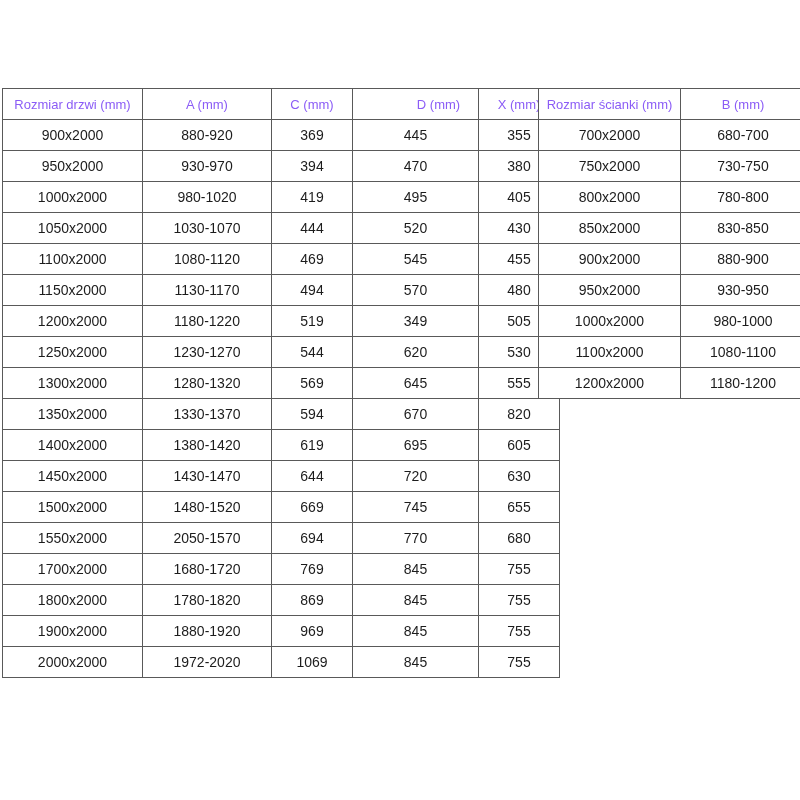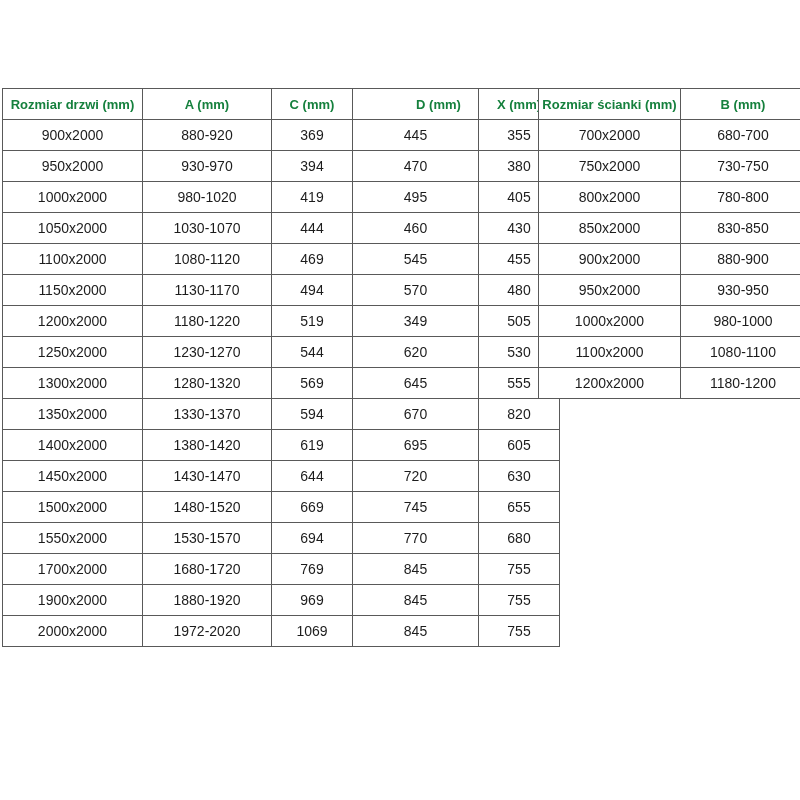--- a/index.html
+++ b/index.html
@@ -27,22 +27,22 @@
     border: 1px solid #595959;
     text-align: center;
     vertical-align: middle;
     height: 30px;
     padding: 0 2px;
     overflow: hidden;
     white-space: nowrap;
   }
   table.spec-table th {
     font-size: 13px;
-    font-weight: bold;
-    color: #15803d;
+    font-weight: normal;
+    color: #8b5cf6;
   }
   table.spec-table td {
     font-size: 14px;
     font-weight: normal;
     color: #1c1c1c;
   }
   table.door {
     left: 2px;
     width: 486px;
   }
@@ -91,21 +91,21 @@
           <td>1000x2000</td>
           <td>980-1020</td>
           <td>419</td>
           <td>495</td>
           <td>405</td>
         </tr>
         <tr>
           <td>1050x2000</td>
           <td>1030-1070</td>
           <td>444</td>
-          <td>460</td>
+          <td>520</td>
           <td>430</td>
         </tr>
         <tr>
           <td>1100x2000</td>
           <td>1080-1120</td>
           <td>469</td>
           <td>545</td>
           <td>455</td>
         </tr>
         <tr>
@@ -159,29 +159,36 @@
         </tr>
         <tr>
           <td>1500x2000</td>
           <td>1480-1520</td>
           <td>669</td>
           <td>745</td>
           <td>655</td>
         </tr>
         <tr>
           <td>1550x2000</td>
-          <td>1530-1570</td>
+          <td>2050-1570</td>
           <td>694</td>
           <td>770</td>
           <td>680</td>
         </tr>
         <tr>
           <td>1700x2000</td>
           <td>1680-1720</td>
           <td>769</td>
+          <td>845</td>
+          <td>755</td>
+        </tr>
+        <tr>
+          <td>1800x2000</td>
+          <td>1780-1820</td>
+          <td>869</td>
           <td>845</td>
           <td>755</td>
         </tr>
         <tr>
           <td>1900x2000</td>
           <td>1880-1920</td>
           <td>969</td>
           <td>845</td>
           <td>755</td>
         </tr>

